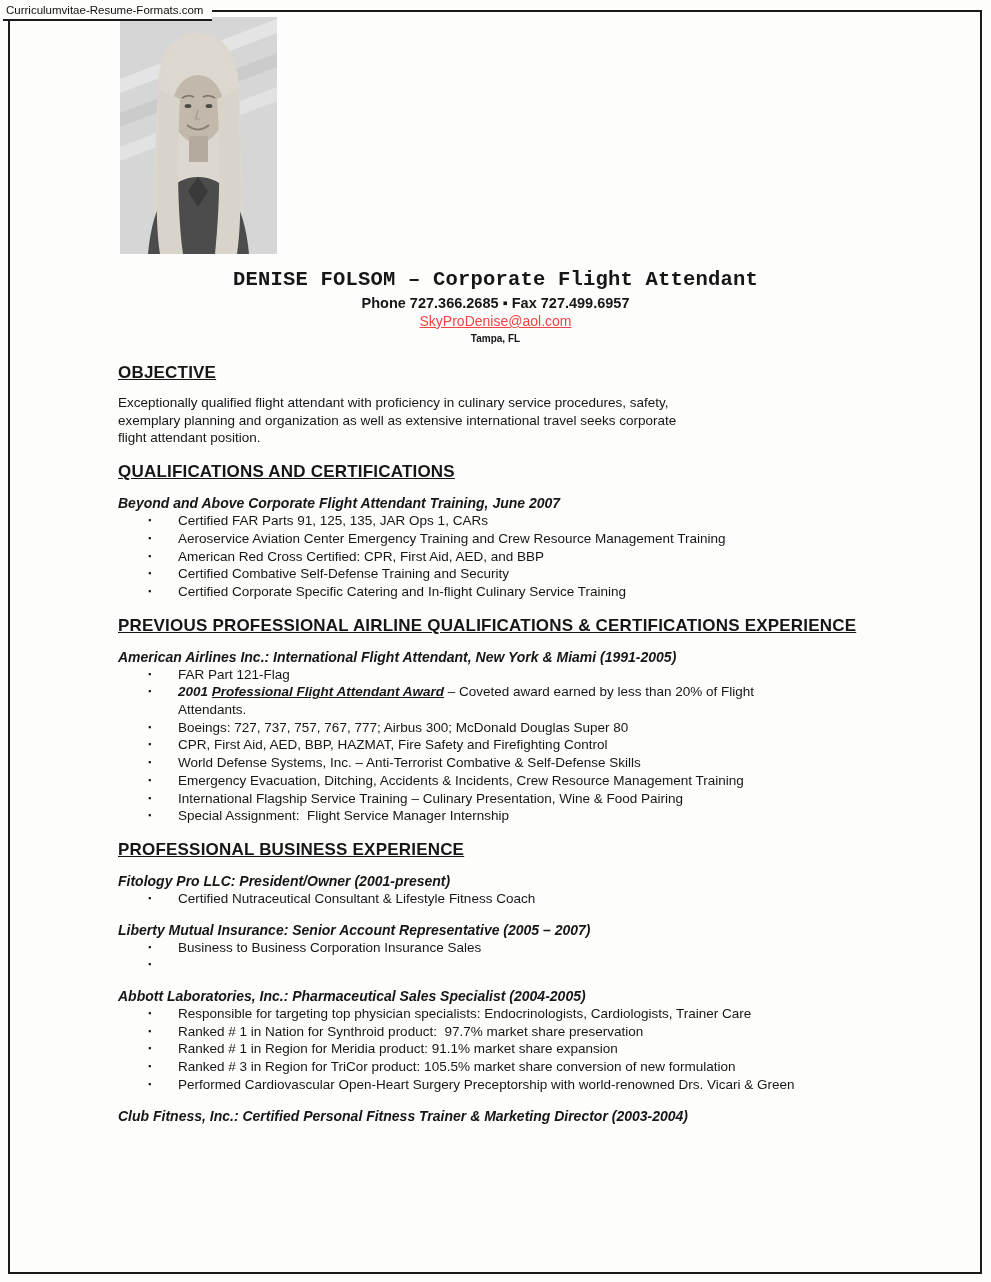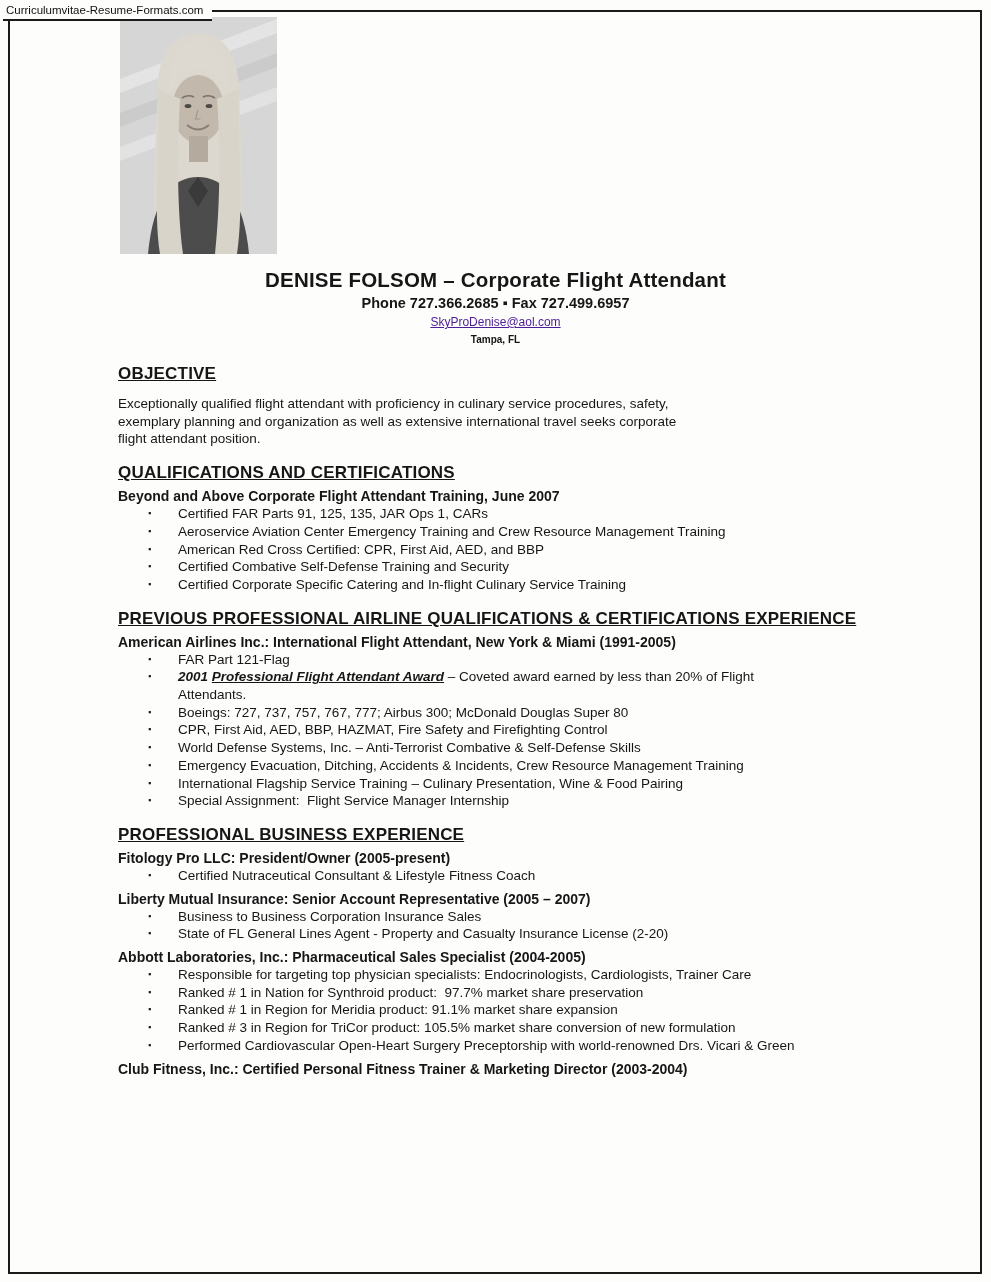--- a/index.html
+++ b/index.html
@@ -18,41 +18,41 @@
     font-size:11.5px; line-height:14px; padding:1px 9px 2px 3px;
     border-bottom:2px solid #1a1a1a;
   }
   .content { position:relative; z-index:1; padding:17px 58px 0 118px; }
 
   .photo { width:157px; height:237px; margin-left:2px; background:#d7d7d7; }
   .photo svg { display:block; width:100%; height:100%; }
 
   .header-block { margin:13px -58px 0 -118px; text-align:center; }
   .name {
-    font-family:Liberation Sans, sans-serif;
+    font-family:Liberation Mono, monospace;
     font-weight:bold; font-size:20.5px; line-height:26px; letter-spacing:0.2px;
   }
   .phone-fax { font-weight:bold; font-size:14.5px; line-height:18px; margin-top:1px; }
   .email a, .email span.link {
-    color:#4c1d95; text-decoration:underline; font-size:12px; line-height:17px; cursor:pointer;
+    color:#ef4444; text-decoration:underline; font-size:14px; line-height:17px; cursor:pointer;
   }
   .location { font-weight:bold; font-size:10px; line-height:18px; }
 
   .sections { margin-top:14px; }
   .section { margin-top:16px; }
   .sec-heading {
     font-weight:bold; font-size:17px; line-height:18px;
     text-decoration:underline; letter-spacing:0.2px;
   }
   .para {
     margin-top:12px; font-size:13.5px; line-height:17.7px;
     max-width:578px; white-space:pre-wrap;
   }
   .block .sub-heading {
-    margin-top:5px; font-weight:bold; font-size:14px; line-height:18px;
+    margin-top:13px; font-weight:bold; font-size:14px; line-height:18px;font-style:italic;
   }
   .bullet { display:flex; font-size:13.5px; line-height:17.7px; }
   .bullet-glyph {
     flex:0 0 30px; width:30px; margin-left:30px;
     font-size:9px; line-height:17.7px; color:#161616;
   }
   .bullet-text { flex:0 1 auto; max-width:640px; white-space:pre-wrap; }
   .bold { font-weight:bold; }
   .italic { font-style:italic; }
   .underline { text-decoration:underline; }
@@ -163,35 +163,34 @@
             </div>
             <div class="bullet">
               <span class="bullet-glyph">▪</span>
               <span class="bullet-text">Special Assignment:  Flight Service Manager Internship</span>
             </div>
           </div>
         </section>
         <section class="section">
           <div class="sec-heading">PROFESSIONAL BUSINESS EXPERIENCE</div>
           <div class="block">
-            <div class="sub-heading">Fitology Pro LLC: President/Owner (2005-present)</div>
+            <div class="sub-heading">Fitology Pro LLC: President/Owner (2001-present)</div>
             <div class="bullet">
               <span class="bullet-glyph">▪</span>
               <span class="bullet-text">Certified Nutraceutical Consultant &amp; Lifestyle Fitness Coach</span>
             </div>
           </div>
           <div class="block">
             <div class="sub-heading">Liberty Mutual Insurance: Senior Account Representative (2005 – 2007)</div>
             <div class="bullet">
               <span class="bullet-glyph">▪</span>
               <span class="bullet-text">Business to Business Corporation Insurance Sales</span>
             </div>
             <div class="bullet">
               <span class="bullet-glyph">▪</span>
-              <span class="bullet-text">State of FL General Lines Agent - Property and Casualty Insurance License (2-20)</span>
             </div>
           </div>
           <div class="block">
             <div class="sub-heading">Abbott Laboratories, Inc.: Pharmaceutical Sales Specialist (2004-2005)</div>
             <div class="bullet">
               <span class="bullet-glyph">▪</span>
               <span class="bullet-text">Responsible for targeting top physician specialists: Endocrinologists, Cardiologists, Trainer Care</span>
             </div>
             <div class="bullet">
               <span class="bullet-glyph">▪</span>

